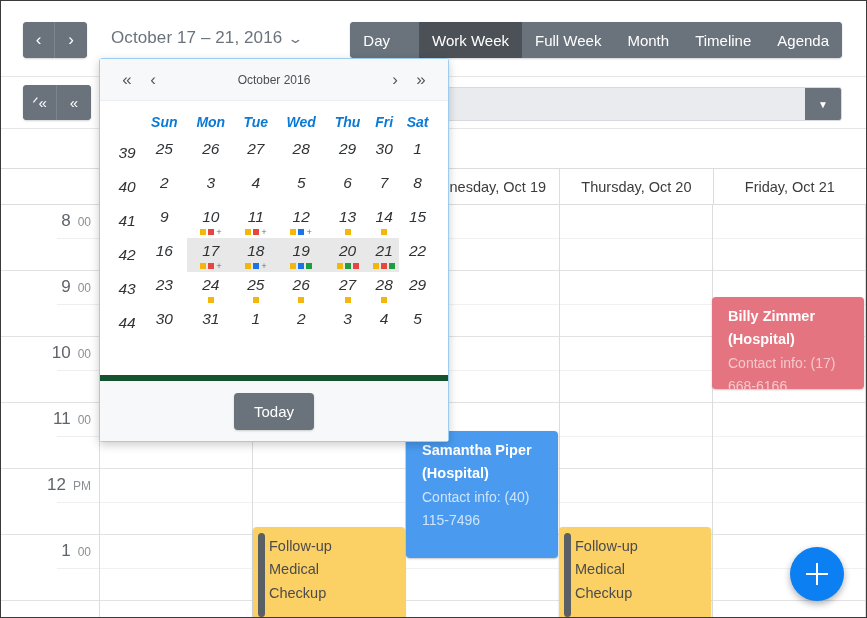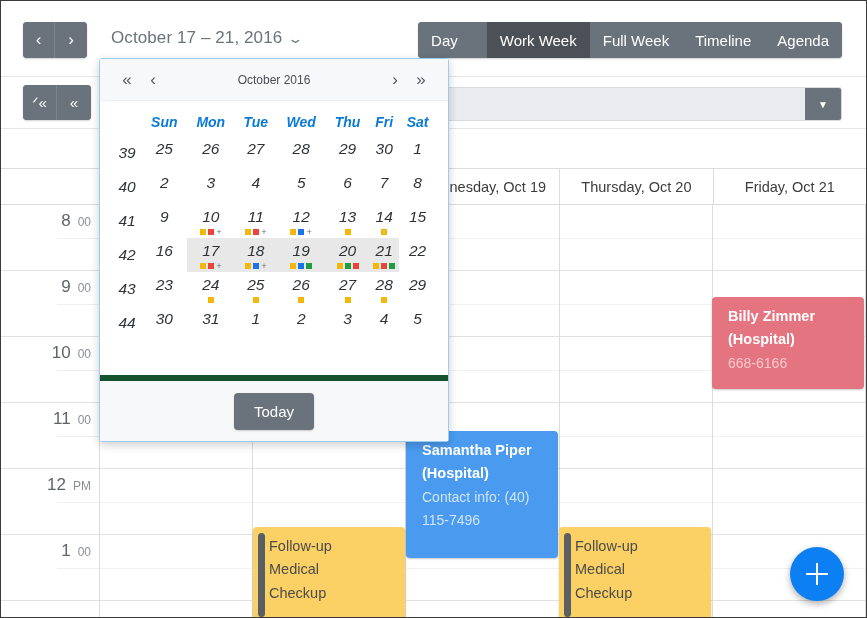--- a/index.html
+++ b/index.html
@@ -238,20 +238,21 @@
       <button class="nav-btn">›</button>
     </div>
     <div class="date-title">
       <span>October 17 – 21, 2016</span>
       <span class="caret-down">⌄</span>
     </div>
     <div class="view-tabs">
       <div class="view-tab">Day</div>
       <div class="view-tab active">Work Week</div>
       <div class="view-tab">Full Week</div>
+      <div class="view-tab">Month</div>
       <div class="view-tab">Timeline</div>
       <div class="view-tab">Agenda</div>
     </div>
   </div>
 
   <div class="toolbar">
     <div class="tool-nav">
       <button class="nav-btn">ᐟ«</button>
       <button class="nav-btn">«</button>
     </div>
@@ -355,20 +356,21 @@
         <div class="hcell"></div>
         <div class="hcell"></div>
         <div class="hcell"></div>
         <div class="hcell"></div>
       </div>
 
       <div class="event ev-red" style="left: 612px; top: 92px; width: 152px; height: 92px;">
         <div class="accent"></div>
         <div class="ev-title">Billy Zimmer</div>
         <div class="ev-title">(Hospital)</div>
+        <div class="ev-sub">Contact info: (17)</div>
         <div class="ev-sub">668-6166</div>
       </div>
 
       <div class="event ev-blue" style="left: 306px; top: 226px; width: 152px; height: 127px;">
         <div class="accent"></div>
         <div class="ev-title">Samantha Piper</div>
         <div class="ev-title">(Hospital)</div>
         <div class="ev-sub">Contact info: (40)</div>
         <div class="ev-sub">115-7496</div>
       </div>

